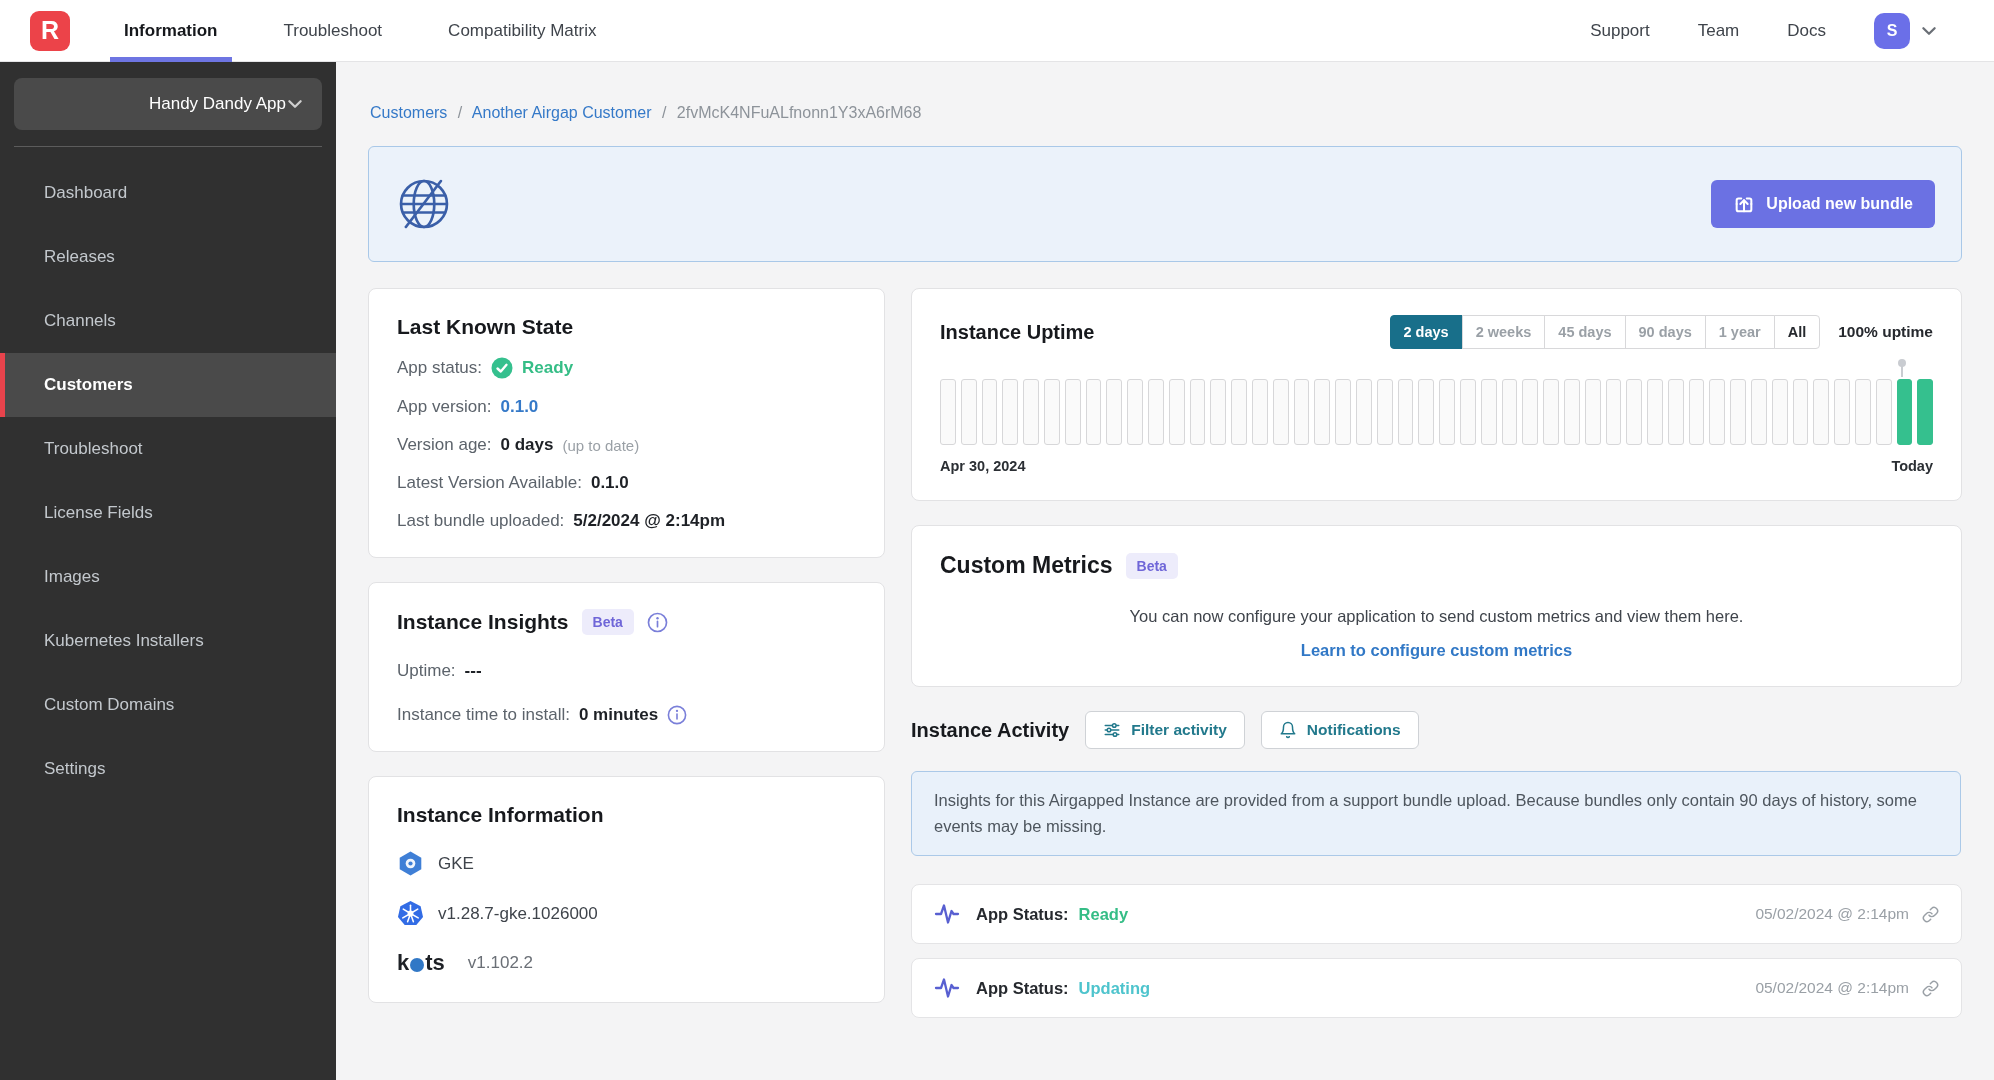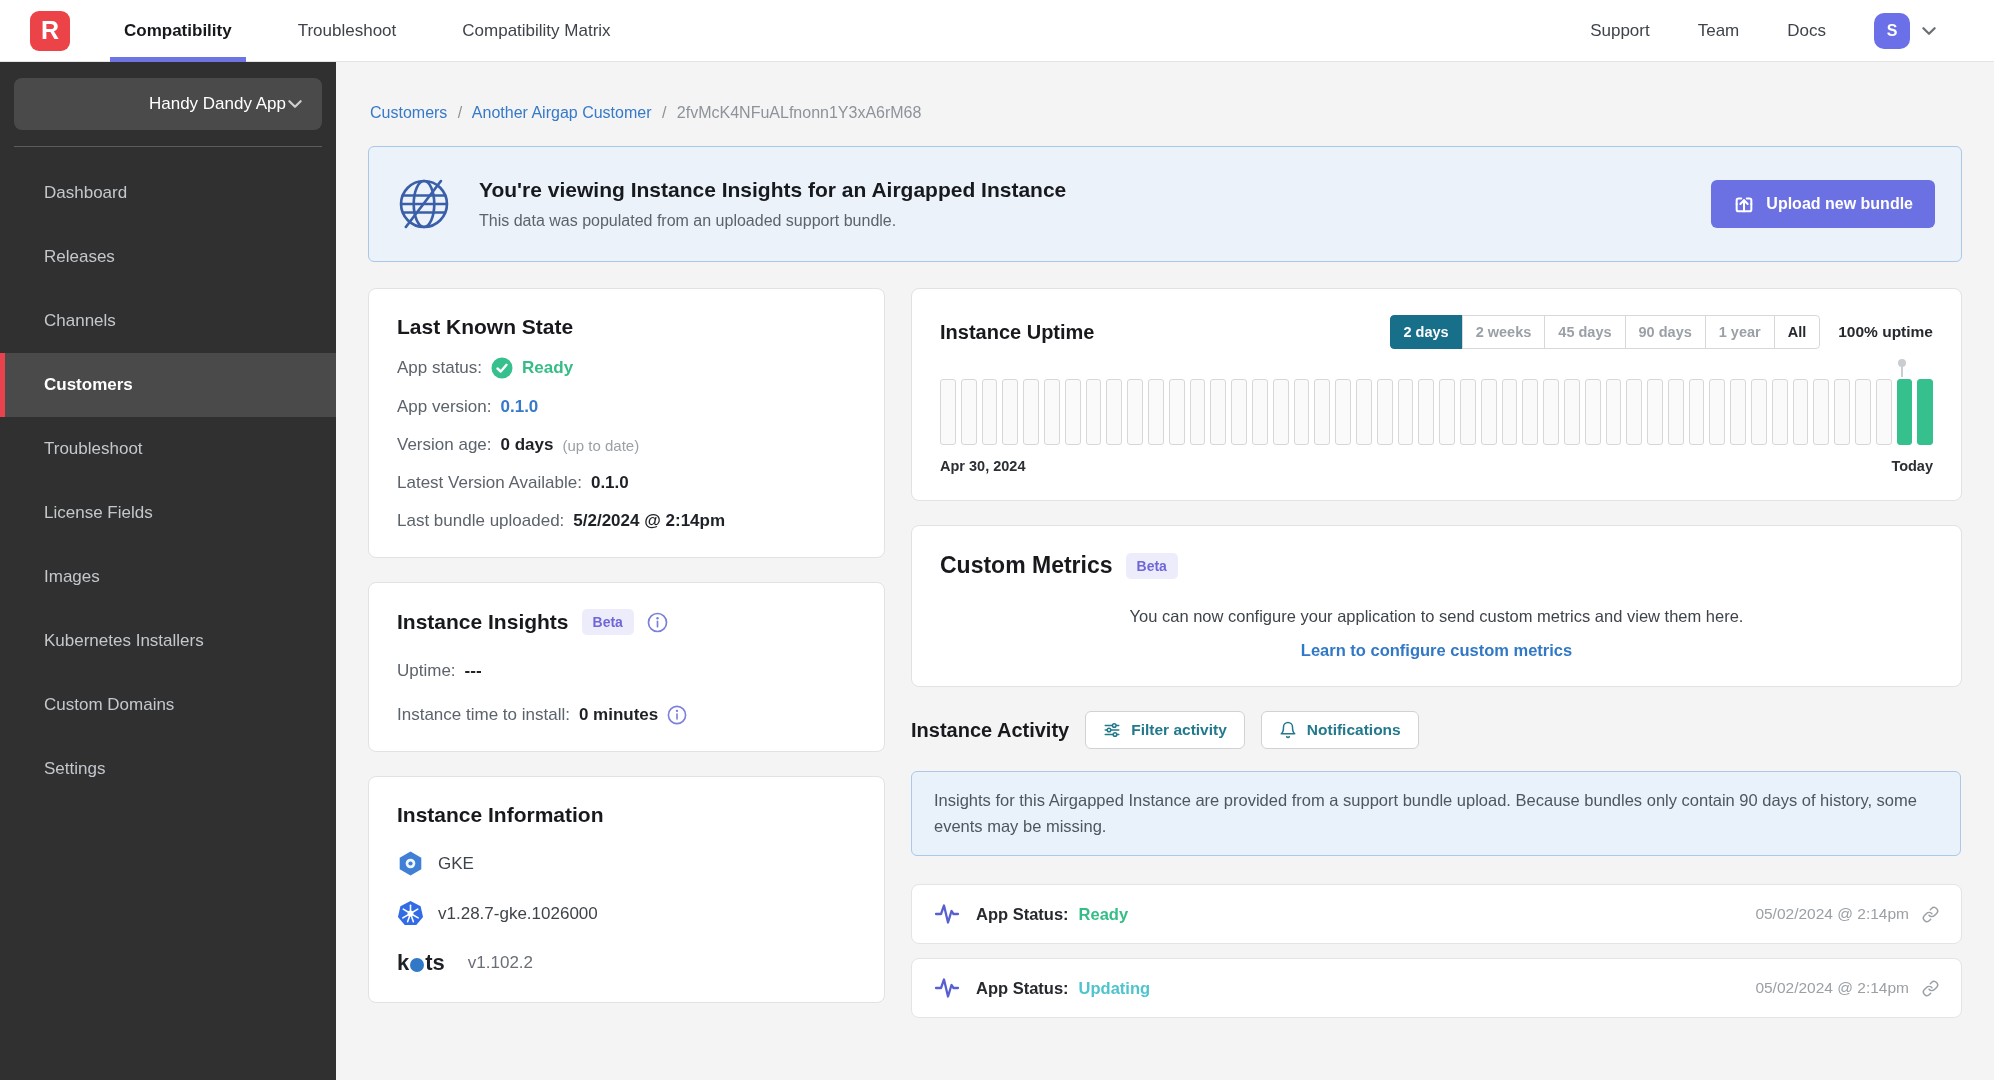--- a/index.html
+++ b/index.html
@@ -112,21 +112,21 @@
   .event-right { margin-left:auto; color:#9aa0a6; font-size:15.5px; display:flex; align-items:center; gap:13px; }
   .link-icon { cursor:pointer; display:inline-flex; }
   svg { display:block; }
 </style>
 </head>
 <body>
 
 <header class="topnav">
   <div class="logo">R</div>
   <nav class="main-nav">
-    <a class="nav-link active">Compatibility</a>
+    <a class="nav-link active">Information</a>
     <a class="nav-link">Troubleshoot</a>
     <a class="nav-link">Compatibility Matrix</a>
   </nav>
   <div class="right-nav">
     <a>Support</a>
     <a>Team</a>
     <a>Docs</a>
     <div class="avatar-wrap">
       <div class="avatar">S</div>
       <span>
@@ -194,24 +194,20 @@
     <span>
       <svg width="58" height="58" viewBox="0 0 48 48" fill="none" stroke="#3a5fa8" stroke-width="2.2" stroke-linecap="round">
         <circle cx="24" cy="24" r="19"></circle>
         <ellipse cx="24" cy="24" rx="8.5" ry="19"></ellipse>
         <line x1="7" y1="17" x2="41" y2="17"></line>
         <line x1="5.5" y1="24" x2="42.5" y2="24"></line>
         <line x1="7" y1="31" x2="41" y2="31"></line>
         <line x1="38" y1="5" x2="9" y2="43"></line>
       </svg>
     </span>
-    <div class="banner-text">
-      <div class="banner-title">You're viewing Instance Insights for an Airgapped Instance</div>
-      <div class="banner-sub">This data was populated from an uploaded support bundle.</div>
-    </div>
     <button class="upload-btn">
       <span>
         <svg width="22" height="22" viewBox="0 0 24 24" fill="none" stroke="#fff" stroke-width="2.2" stroke-linecap="round" stroke-linejoin="round">
           <path d="M4 12v6a2 2 0 0 0 2 2h12a2 2 0 0 0 2-2v-6"></path>
           <path d="M4 12V8a2 2 0 0 1 2-2h3"></path>
             <path d="M20 12V8a2 2 0 0 0-2-2h-3"></path>
           <line x1="12" y1="20" x2="12" y2="8"></line>
           <polyline points="8,12 12,8 16,12"></polyline>
         </svg>
       </span>

